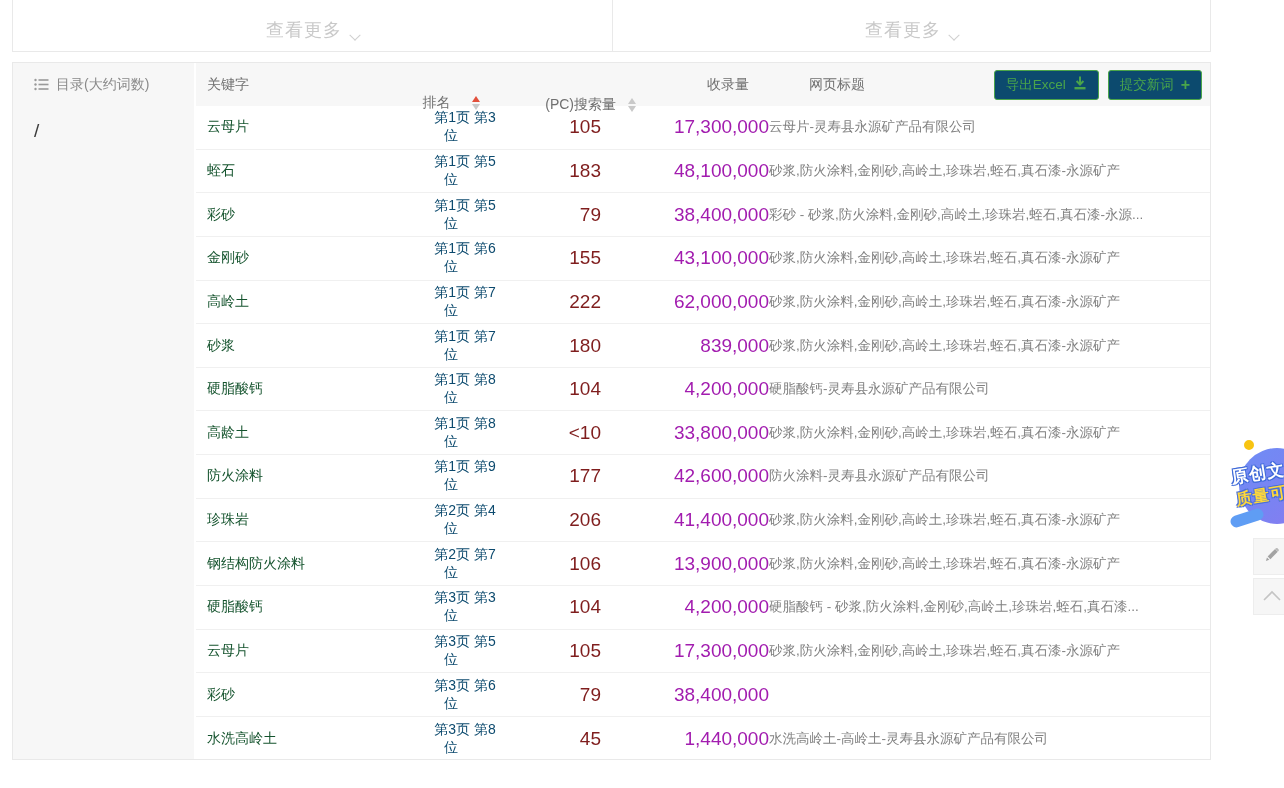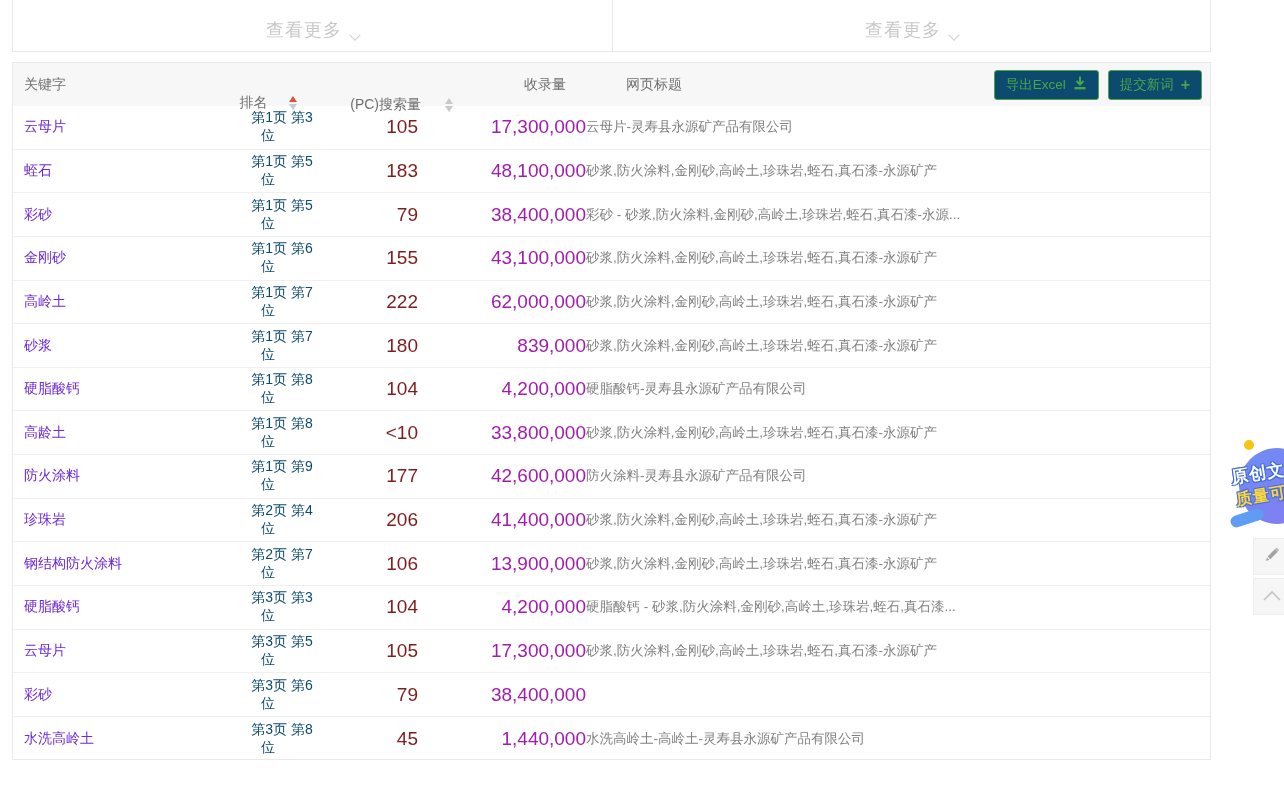--- a/index.html
+++ b/index.html
@@ -32,21 +32,21 @@
     position:relative; font-size:14px; color:#707070; flex-shrink:0; }
 
   .cell-keyword { width:205px; padding-left:11px; }
   .cell-rank    { width:100px; text-align:center; }
   .cell-volume  { width:100px; text-align:right; }
   .cell-indexed { width:168px; text-align:right; }
   .cell-title   { flex:1; padding-right:10px;
     white-space:nowrap; overflow:hidden; min-width:0; }
 
   .hdr-rank { width:100px; display:flex; align-items:center; justify-content:center; gap:21px;margin-top:36px; }
-  .hdr-volume { width:135px; display:flex; align-items:center; justify-content:flex-end; gap:24px;margin-top:40px; }
+  .hdr-volume { width:135px; display:flex; align-items:center; justify-content:flex-end; gap:12px;margin-top:40px; }
   .hdr-indexed { width:133px; text-align:right; padding-right:20px; }
   .hdr-title { padding-left:40px; }
 
   .sort-stack { display:inline-flex; flex-direction:column; gap:2px; cursor:pointer; }
   .tri-up   { width:0; height:0; border-left:4.5px solid transparent; border-right:4.5px solid transparent;
     border-bottom:6px solid #c9c9c9; }
   .tri-down { width:0; height:0; border-left:4.5px solid transparent; border-right:4.5px solid transparent;
     border-top:6px solid #c9c9c9; }
   .tri-up.active { border-bottom-color:#e2503c; }
 
@@ -54,21 +54,21 @@
     align-items:center; gap:9px; }
   .btn-green { display:inline-flex; align-items:center; gap:7px; border:1px solid #4aa54a;
     color:#4aa54a; background:#0c4a6e; border-radius:3px; padding:5px 11px; font-size:13.5px;
     cursor:pointer; font-family:"Liberation Sans", sans-serif; }
   .plus-glyph { font-size:16px; line-height:10px; font-weight:bold; }
 
   .rows { flex:1; display:flex; flex-direction:column; }
   .row { height:43.65px; display:flex; align-items:center; border-bottom:1px solid #f0f0f0;
     font-size:14px; }
   .row:last-child { border-bottom:none; }
-  .row .cell-keyword { color:#6d28d9; }
+  .row .cell-keyword { color:#14532d; }
   .row .cell-rank a { color:#0c4a6e; text-decoration:none; cursor:pointer;margin-left:28px; }
   .row .cell-volume { color:#7f1d1d; font-size:19px; }
   .row .cell-indexed { color:#a21caf; font-size:19px; }
   .row .cell-title { color:#808080; font-size:13.5px; }
 
   
   .float-badge { position:absolute; right:-32px; top:440px; width:80px; height:96px; cursor:pointer; }
   .badge-circle { position:absolute; left:3px; top:8px; width:76px; height:76px; border-radius:50%;
     background:linear-gradient(135deg,#6e8df5 0%,#7b82f2 60%,#8a7bf0 100%); }
   .badge-ring { position:absolute; left:8px; top:0; width:10px; height:10px; border-radius:50%;
@@ -96,20 +96,36 @@
     <span class="chev-down"></span>
   </div>
   <div class="top-box right">
     <span class="more-label">查看更多</span>
     <span class="chev-down"></span>
   </div>
 </div>
 
 <div class="panel">
 
+  <div class="sidebar">
+    <div class="sidebar-header">
+      <span class="list-icon">
+        <svg width="15" height="13" viewBox="0 0 15 13">
+          <circle cx="1.5" cy="2" r="1.2" fill="#9a9a9a"></circle>
+          <circle cx="1.5" cy="6.5" r="1.2" fill="#9a9a9a"></circle>
+          <circle cx="1.5" cy="11" r="1.2" fill="#9a9a9a"></circle>
+          <rect x="4.5" y="1.2" width="10" height="1.6" fill="#9a9a9a"></rect>
+          <rect x="4.5" y="5.7" width="10" height="1.6" fill="#9a9a9a"></rect>
+          <rect x="4.5" y="10.2" width="10" height="1.6" fill="#9a9a9a"></rect>
+        </svg>
+      </span>
+      <span>目录(大约词数)</span>
+    </div>
+    <div class="sidebar-item">/</div>
+  </div>
 
   <div class="table-area">
 
     <div class="table-header">
       <div class="cell-keyword">关键字</div>
       <div class="hdr-rank">
         <span>排名</span>
         <span class="sort-stack">
           <span class="tri-up active"></span>
             <span class="tri-down"></span>

